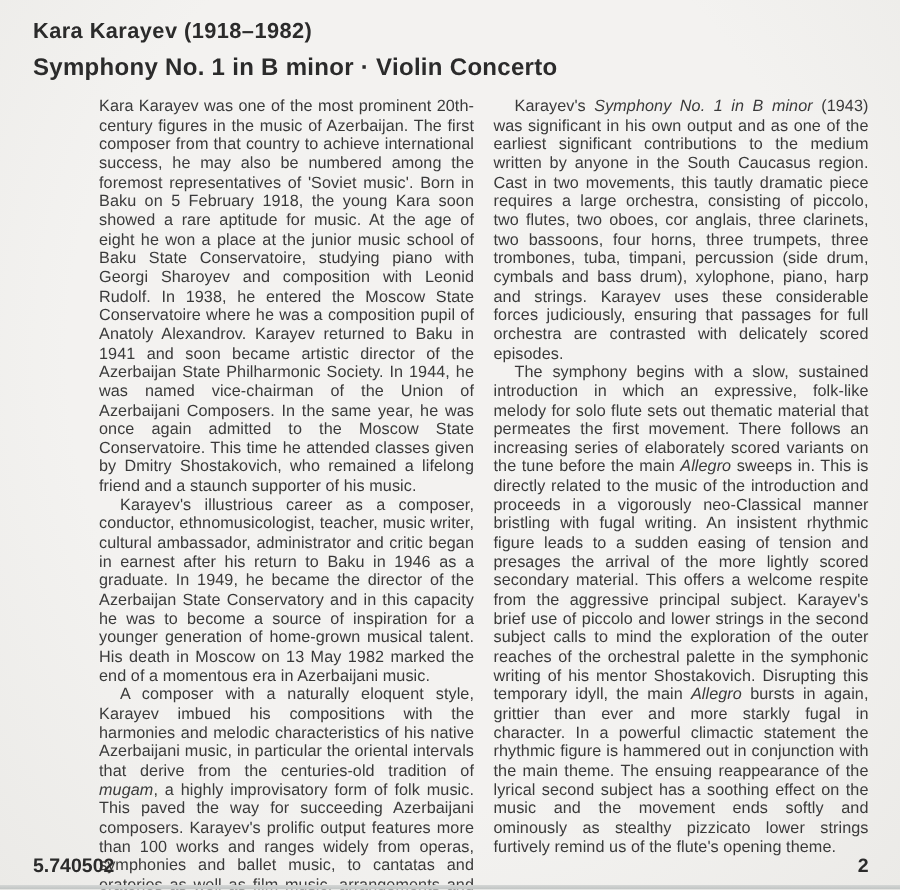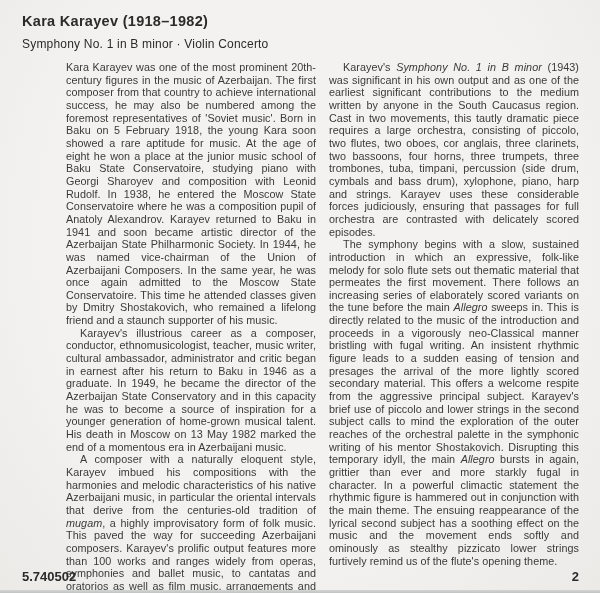--- a/index.html
+++ b/index.html
@@ -21,22 +21,22 @@
     background: radial-gradient(ellipse at 50% 40%, #f3f2f0 60%, #ebeae7 100%);
   }
   header h1 {
     font-size: 14.5px;
     font-weight: bold;
     margin: 0 0 8px 0;
     color: #2b2b2b;
     letter-spacing: 0.3px;
   }
   header h2 {
-    font-size: 12px;
-    font-weight: normal;
+    font-size: 16px;
+    font-weight: bold;
     margin: 0 0 10px 0;
     color: #2b2b2b;
     letter-spacing: 0.2px;
   }
   .columns {
     display: flex;
     gap: 13px;
     margin-left: 44px;
   }
   .col {

